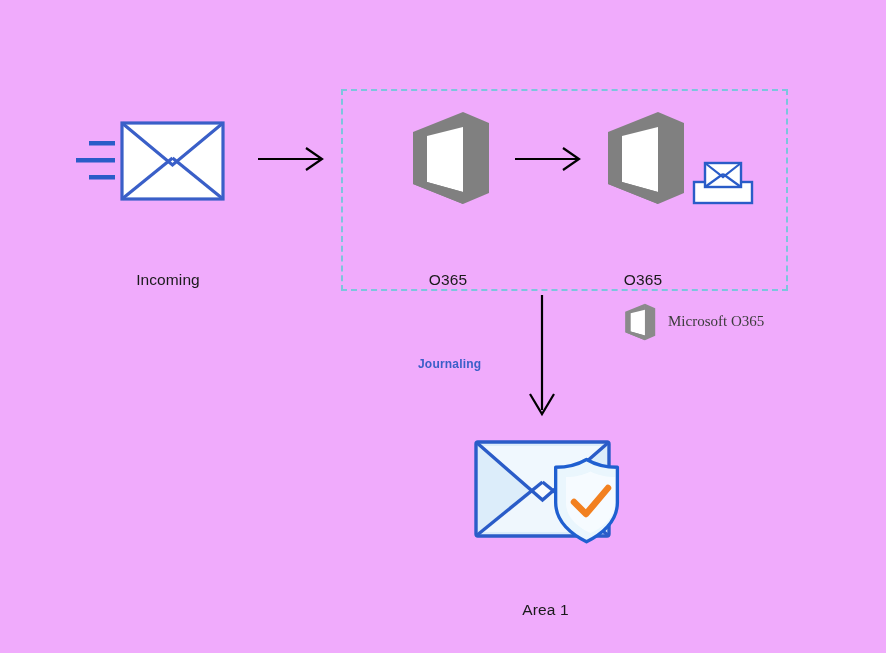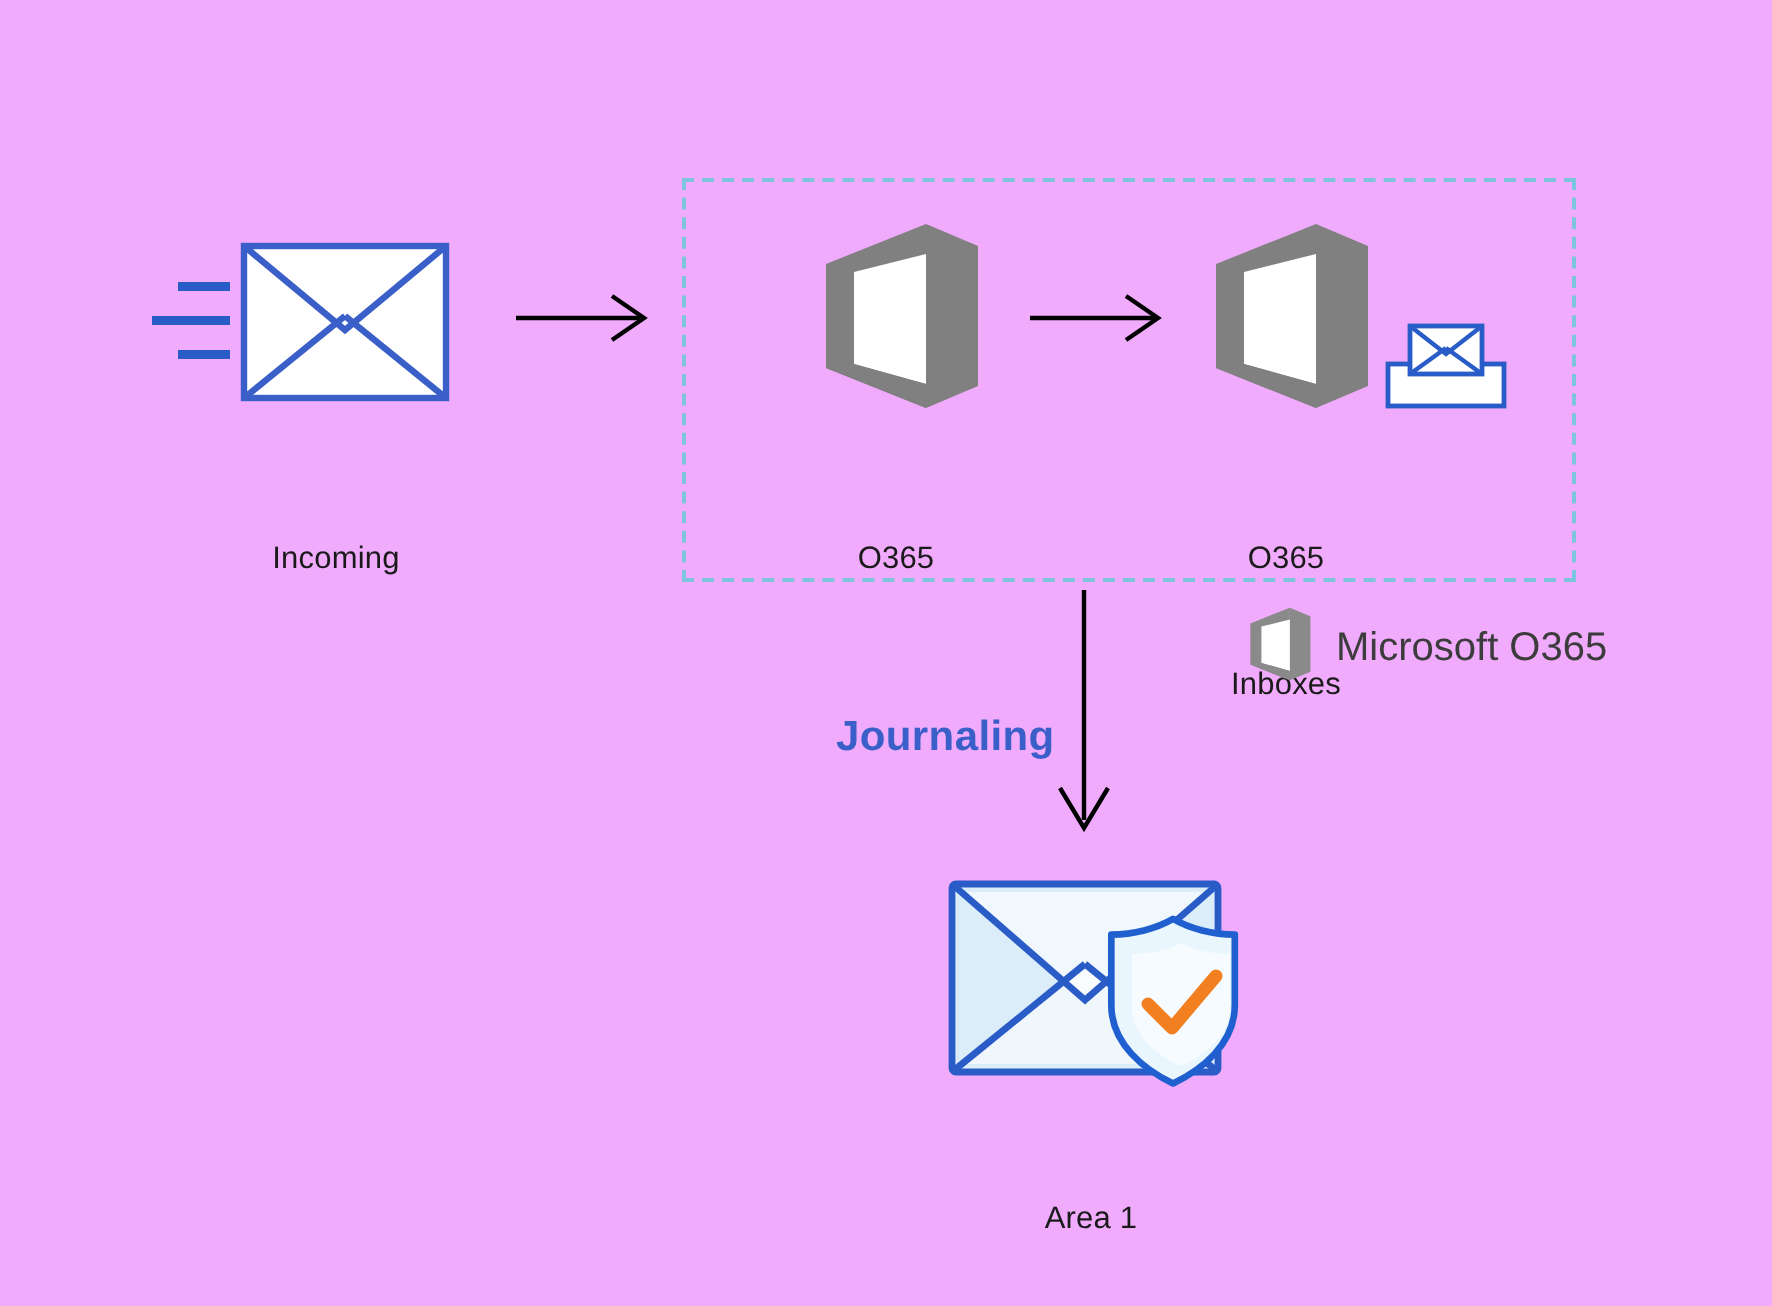--- a/index.html
+++ b/index.html
@@ -40,31 +40,31 @@
     width: 447px;
     height: 202px;
     border: 2px dashed #7cc5dd;
     box-sizing: border-box;
     background: transparent;
   }
 
   .journaling-label {
     position: absolute;
     color: #3a5fc8;
-    font-size: 21px;
+    font-size: 12px;
     font-weight: bold;
     font-family: "Liberation Sans", sans-serif;
     letter-spacing: 0.2px;
   }
 
   .legend-label {
     position: absolute;
     color: #3c3c3c;
-    font-size: 20px;
-    font-family: Liberation Sans, sans-serif;
+    font-size: 15px;
+    font-family: Liberation Serif, serif;
     white-space: nowrap;
   }
 
   svg { display: block; overflow: visible; }
 </style>
 </head>
 <body>
 
 <div id="canvas">
 
@@ -136,21 +136,20 @@
 
       <rect x="13" y="3" width="36" height="24" fill="#ffffff" stroke="#2a5cc8" stroke-width="2.4"></rect>
       <path d="M13 3 L31 17 L49 3" fill="none" stroke="#2a5cc8" stroke-width="2.2" stroke-linejoin="miter"></path>
       <path d="M13 27 L31 14" fill="none" stroke="#2a5cc8" stroke-width="2.2"></path>
       <path d="M49 27 L31 14" fill="none" stroke="#2a5cc8" stroke-width="2.2"></path>
     </svg>
   </div>
 
   <div class="label" style="left:578px; top:227px; width:130px;">
     <span class="label-line">O365</span>
-    <span class="label-line">Inboxes</span>
   </div>
 
   <div class="node" style="left:622px; top:303px;">
     <svg width="34" height="38" viewBox="0 0 86 96">
       <path d="M58 2 L84 13 L84 83 L58 94 Z" fill="#8a8a8a"></path>
       <path d="M58 2 L8 22 L8 74 L58 94 L58 2 Z" fill="#8a8a8a"></path>
       <path d="M22 26 L58 17 L58 82 L22 72 Z" fill="#ffffff"></path>
       <path d="M8 74 L58 94 L58 82 L22 72 Z" fill="#8a8a8a"></path>
     </svg>
   </div>

